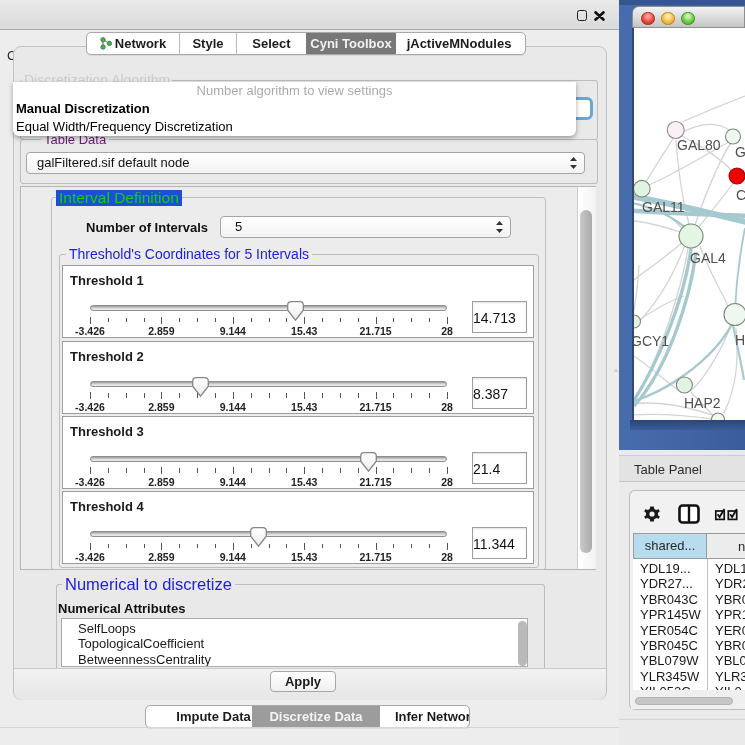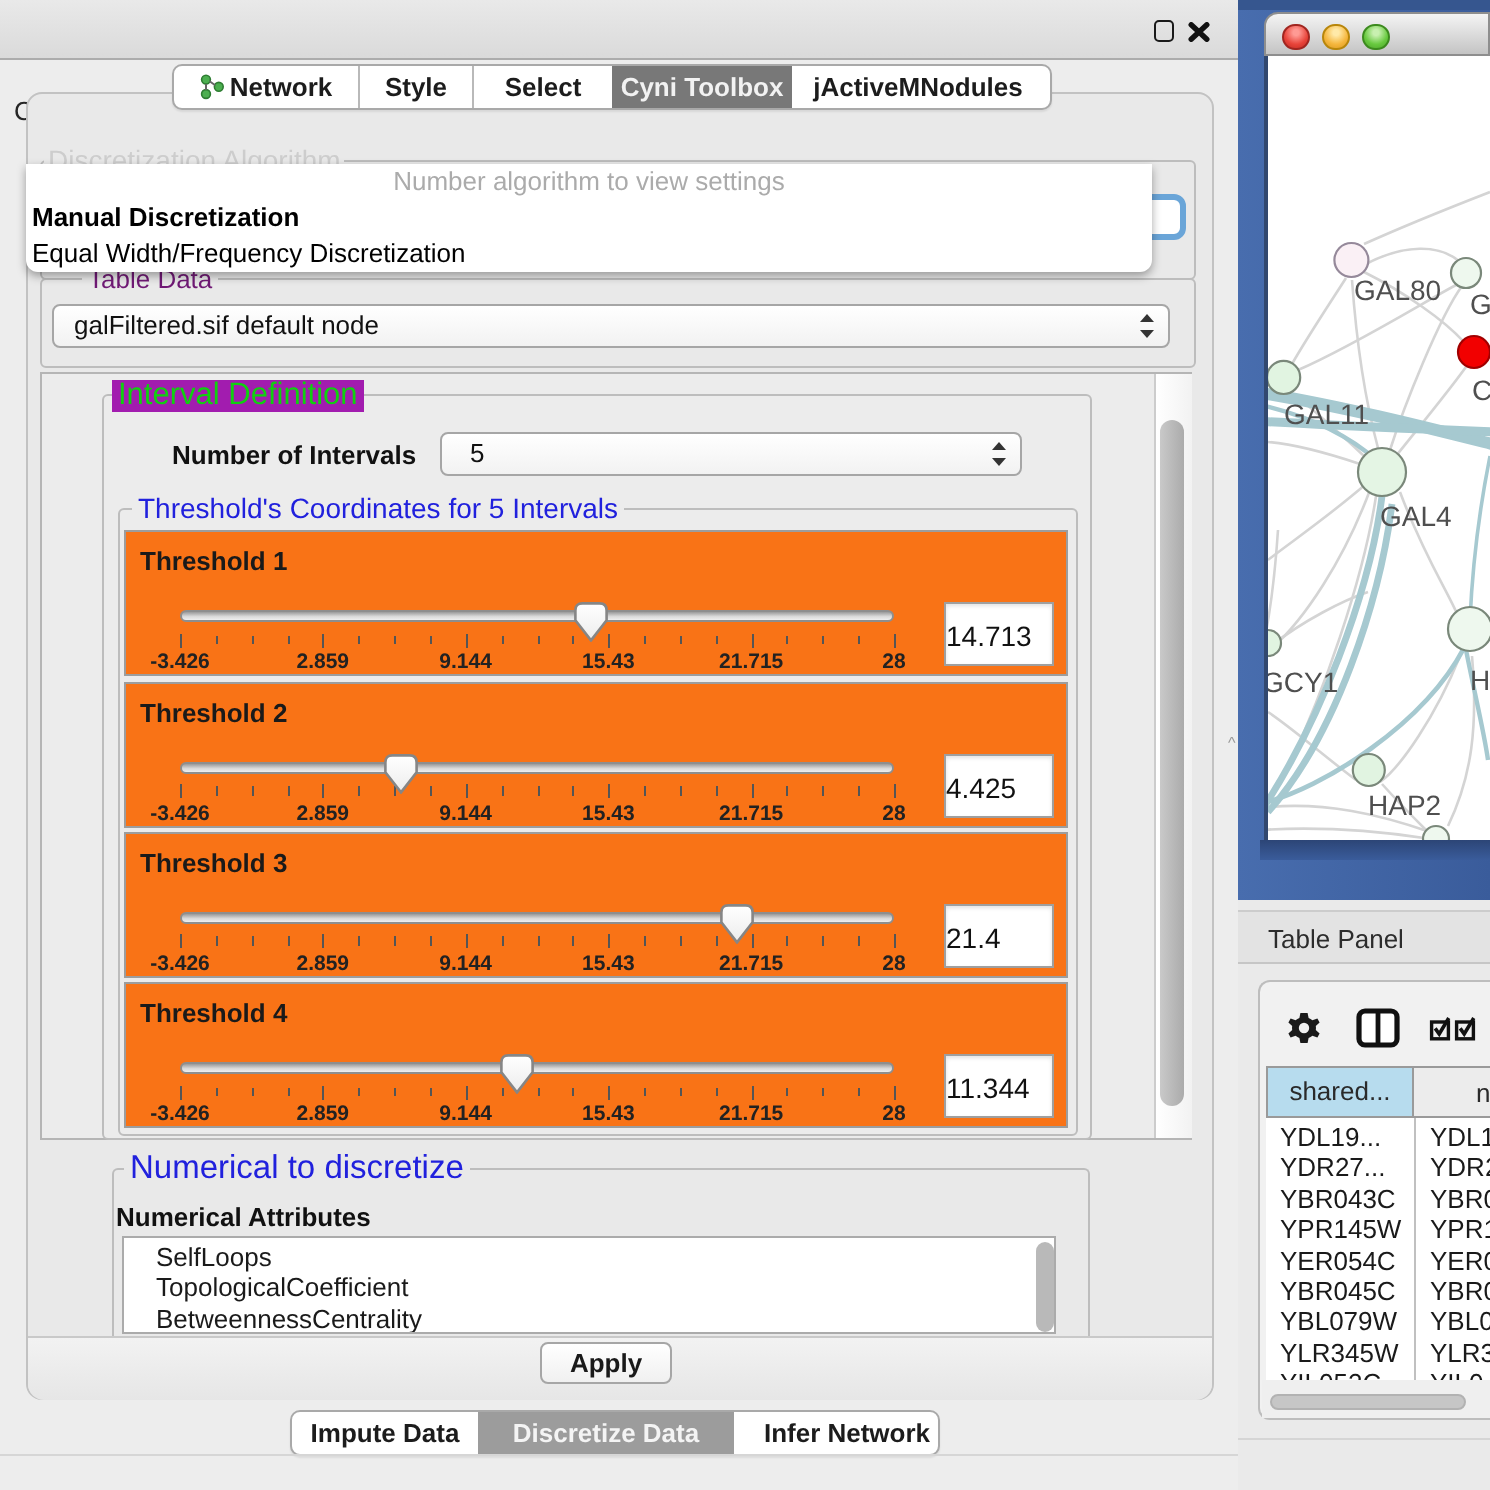--- a/index.html
+++ b/index.html
@@ -1,21 +1,21 @@
 <!DOCTYPE html>
 <html><head>
 <meta charset="utf-8">
 <style>
   html,body{margin:0;padding:0;}
   body{width:745px;height:745px;overflow:hidden;position:relative;
        font-family:"Liberation Sans",sans-serif;background:#ededed;}
   .abs{position:absolute;}
   .grpbox{position:absolute;border:1px solid #bdbdbd;border-radius:3px;}
   .grptitle{position:absolute;font-size:13px;line-height:13px;padding:0 3px;background:#e9e9e9;}
-  .thpanel{position:absolute;left:62px;width:470px;height:71px;background:#f97316;border:1px solid #9d9d9d;}
+  .thpanel{position:absolute;left:62px;width:470px;height:71px;background:#ffffff;border:1px solid #9d9d9d;}
   .thlabel{position:absolute;left:7px;top:7px;font-size:13px;font-weight:bold;color:#1a1a1a;}
   .track{position:absolute;left:27px;top:39px;width:357px;height:6px;border-radius:3px;
          background:linear-gradient(#9a9a9a,#d9d9d9 55%,#efefef);border:1px solid #8e8e8e;box-sizing:border-box;}
   .vbox{position:absolute;left:409px;top:35px;width:55px;height:32px;background:#fff;border:1px solid #9f9f9f;
         box-shadow:inset 0 1px 2px rgba(0,0,0,0.12);font-size:14px;color:#111;text-align:left;line-height:32px;padding-right:6px;box-sizing:border-box;}
   .ticks{position:absolute;left:0;top:0;}
   .tlabels{position:absolute;top:59px;left:0;width:100%;font-size:10.5px;font-weight:bold;color:#222;}
   .tlabels span{position:absolute;transform:translateX(-50%);white-space:nowrap;}
   .combo{position:absolute;background:linear-gradient(#ffffff,#f2f2f2);border:1px solid #a6a6a6;border-radius:4px;
          font-size:13px;color:#111;box-sizing:border-box;}
@@ -64,21 +64,21 @@
       <path d="M4.5,13 L8,9 L1,9 Z" fill="#333"></path>
     </svg>
 </div>
 
 <div class="abs" style="left:20px;top:186px;width:576px;height:384px;background:#ececec;border:1px solid #b5b5b5;box-sizing:border-box;"></div>
 
 <div class="abs" style="left:577px;top:187px;width:18px;height:382px;background:linear-gradient(90deg,#ffffff,#f2f2f2);border-left:1px solid #cccccc;"></div>
 <div class="abs" style="left:580px;top:210px;width:12px;height:343px;background:linear-gradient(90deg,#c9c9c9,#ababab);border-radius:6px;"></div>
 
 <div class="grpbox" style="left:51px;top:197px;width:493px;height:371px;border-color:#bdbdbd;"></div>
-<div class="grptitle" style="left:56px;top:190px;color:#10d010;background:#a21caf;font-size:15.5px;line-height:15.5px;">Interval Definition</div>
+<div class="grptitle" style="left:56px;top:190px;color:#10d010;background:#1d4ed8;font-size:15.5px;line-height:15.5px;">Interval Definition</div>
 
 <div class="abs" style="left:86px;top:220px;font-size:13px;font-weight:bold;color:#111;">Number of Intervals</div>
 <div class="combo" style="left:220px;top:216px;width:291px;height:22px;line-height:20px;">
   <span style="padding-left:14px;">5</span>
   <svg class="ar" width="9" height="14" viewBox="0 0 9 14">
       <path d="M4.5,1 L8,5 L1,5 Z" fill="#333"></path>
       <path d="M4.5,13 L8,9 L1,9 Z" fill="#333"></path>
     </svg>
 </div>
 
@@ -167,21 +167,21 @@
       </div>
     <svg style="position:absolute;left:129px;top:35px;" width="17" height="20" viewBox="0 0 17 20">
       <defs>
           <linearGradient id="tg2" x1="0" y1="0" x2="0" y2="1">
         <stop offset="0" stop-color="#ffffff"></stop>
             <stop offset="1" stop-color="#ececec"></stop>
           </linearGradient>
         </defs>
       <path d="M0.7,4.2 Q0.7,0.7 4.2,0.7 L12.8,0.7 Q16.3,0.7 16.3,4.2 L16.3,9.2 L8.5,19.2 L0.7,9.2 Z" fill="url(#tg2)" stroke="#868686" stroke-width="1.3"></path>
     </svg>
-    <div class="vbox">4.425</div>
+    <div class="vbox">8.387</div>
   </div>
     <div class="thpanel" style="top:415.5px;">
     <div class="thlabel">Threshold 3</div>
     <div class="track"></div>
     <div class="ticks">
         <div style="position:absolute;left:27px;top:50.5px;width:1px;height:7px;background:#555;"></div>
         <div style="position:absolute;left:44.85px;top:51.5px;width:1px;height:4.5px;background:#555;"></div>
         <div style="position:absolute;left:62.7px;top:51.5px;width:1px;height:4.5px;background:#555;"></div>
         <div style="position:absolute;left:80.55000000000001px;top:51.5px;width:1px;height:4.5px;background:#555;"></div>
         <div style="position:absolute;left:98.4px;top:50.5px;width:1px;height:7px;background:#555;"></div>
@@ -273,21 +273,21 @@
 <div class="abs" style="left:58px;top:601px;font-size:13px;font-weight:bold;color:#111;">Numerical Attributes</div>
 <div class="abs" style="left:61px;top:618px;width:467px;height:49px;background:#ffffff;border:1px solid #ababab;box-sizing:border-box;overflow:hidden;">
   <div style="font-size:13px;color:#1a1a1a;padding-left:16px;line-height:15.3px;padding-top:2px;">SelfLoops<br>TopologicalCoefficient<br>BetweennessCentrality</div>
 </div>
 <div class="abs" style="left:518px;top:621px;width:9px;height:45px;background:#b9b9b9;border-radius:5px;"></div>
 
 <div class="abs" style="left:14px;top:668px;width:592px;height:31px;background:linear-gradient(#f2f2f2,#e6e6e6);border-top:1px solid #c9c9c9;border-radius:0 0 8px 8px;"></div>
 <div class="abs" style="left:270px;top:671px;width:66px;height:21px;background:linear-gradient(#ffffff,#f0f0f0);border:1px solid #a6a6a6;border-radius:4px;box-sizing:border-box;text-align:center;font-size:13px;font-weight:bold;line-height:19px;color:#1a1a1a;">Apply</div>
 
 <div class="tabbar" style="left:145px;top:705px;width:323px;">
- <div class="seg" style="width:93px;">Impute Data</div><div class="seg tabsel2" style="width:128px;">Discretize Data</div><div class="seg" style="width:113px;">Infer Network</div>
+ <div class="seg" style="width:77px;padding-left:29px;">Impute Data</div><div class="seg tabsel2" style="width:128px;">Discretize Data</div><div class="seg" style="width:113px;">Infer Network</div>
 </div>
 <div class="abs" style="left:0px;top:727px;width:619px;height:1px;background:#d6d6d6;"></div>
 
 <div class="abs" style="left:614px;top:369px;width:5px;height:6px;color:#9a9a9a;font-size:8px;line-height:6px;">^</div>
 
 <div class="abs" style="left:619px;top:0;width:126px;height:450px;background:linear-gradient(90deg,#486dae,#3a5c9b);"></div>
 <div class="abs" style="left:619px;top:0;width:126px;height:5px;background:#36568f;"></div>
 
 <div class="abs" style="left:632px;top:6px;width:113px;height:22px;background:linear-gradient(#f4f4f4,#c4c4c4);border:1px solid #8e8e8e;border-radius:7px 0 0 0;box-sizing:border-box;"></div>
 <div class="abs" style="left:641px;top:11.5px;width:11.5px;height:11.5px;border-radius:50%;background:radial-gradient(circle at 50% 30%,#ff9a94 15%,#e8443a 60%,#c02a22);border:0.5px solid #a02620;"></div>

